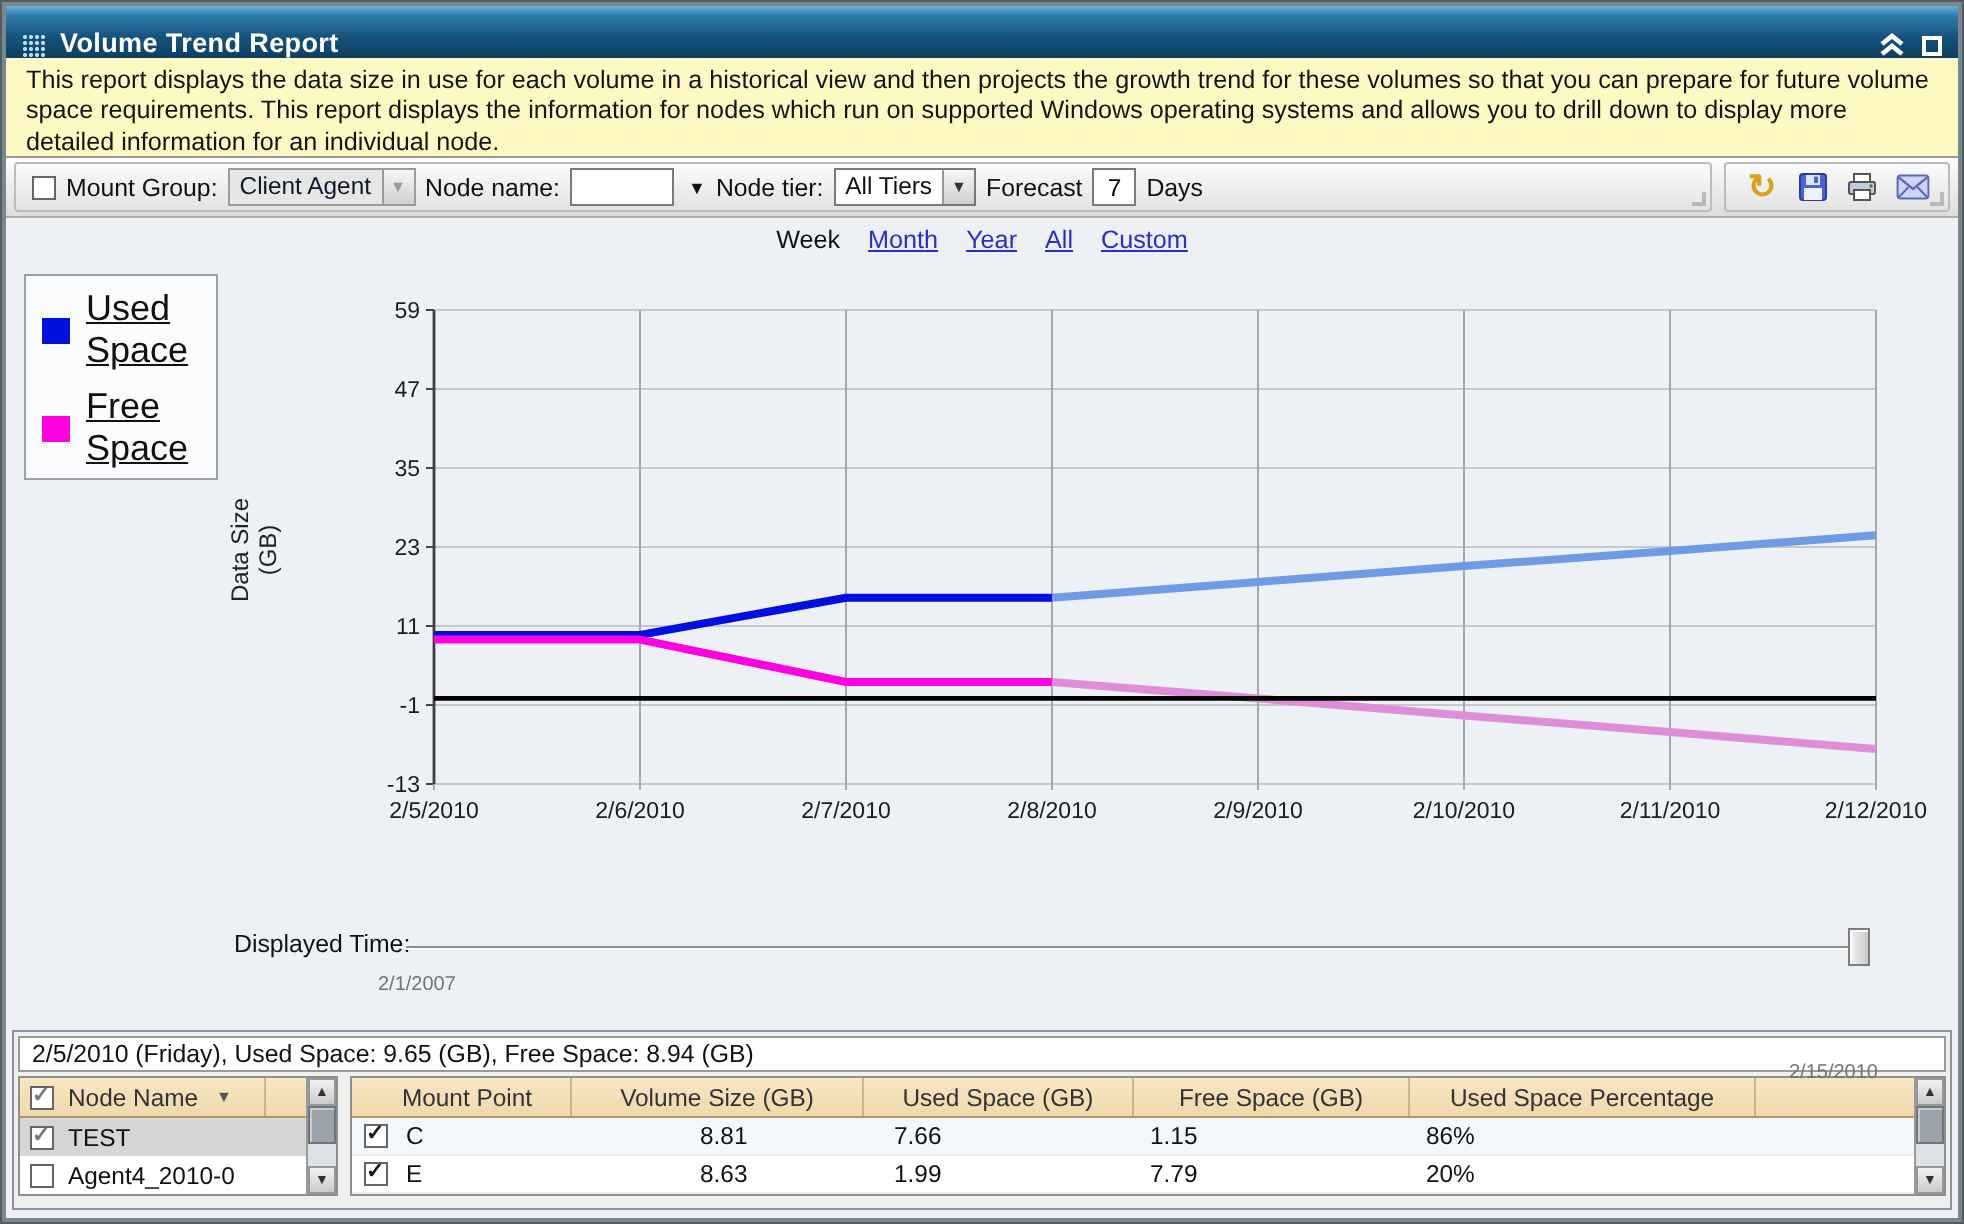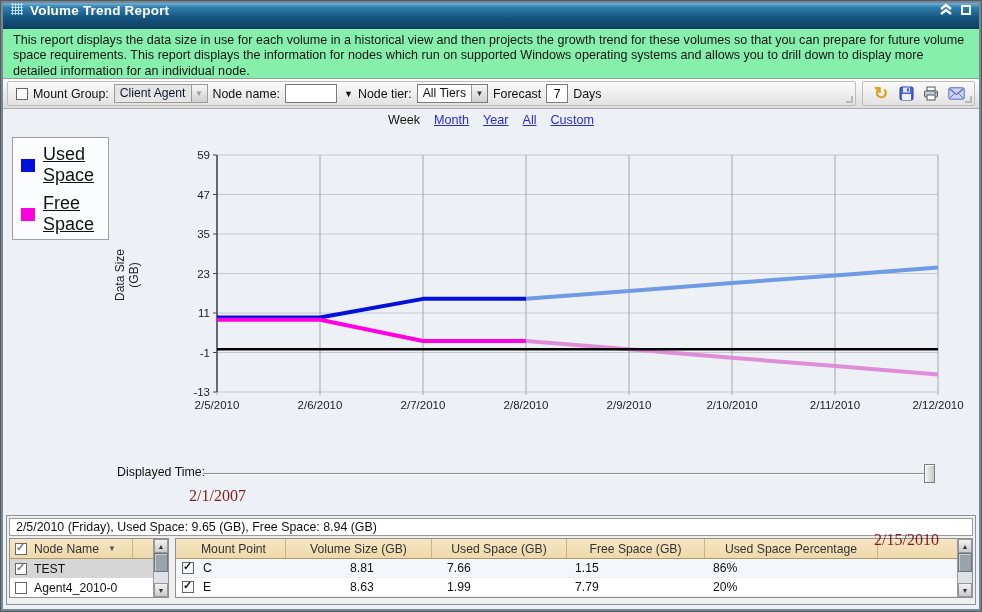--- a/index.html
+++ b/index.html
@@ -1,28 +1,28 @@
 <!DOCTYPE html>
 <html><head>
 <meta charset="utf-8">
 <style>
   * { margin:0; padding:0; box-sizing:border-box; }
   body { width:982px; height:612px; font-family:"Liberation Sans", sans-serif; background:#9aa3ab; }
   .window { position:relative; width:982px; height:612px; border:3px solid #7b868e; outline:1px solid #525c63; outline-offset:-1px; background:#edf1f6; overflow:hidden; }
 
   
-  .titlebar { height:26px; background:linear-gradient(180deg,#6db3dc 0%, #2e7cab 18%, #15527c 60%, #0d3f61 100%); display:flex; align-items:flex-start; padding:0 8px; color:#fff; }
+  .titlebar { height:26px; background:linear-gradient(180deg,#6db3dc 0%, #2e7cab 18%, #15527c 60%, #0d3f61 100%); display:flex; align-items:flex-end; padding:0 8px; color:#fff; }
   .grip { width:12px; height:12px; margin-right:7px; background-image:radial-gradient(#b8dcf0 1px, transparent 1.1px); background-size:3px 3px; }
   .title-text { font-size:13.5px; font-weight:bold; letter-spacing:.2px; }
   .title-icons { margin-left:auto; display:flex; align-items:center; gap:8px; }
   .chev svg { display:block; }
   .maxbox { width:10px; height:10px; border:2px solid #fff; display:inline-block; }
 
   
-  .desc { height:50px; background:#86efac; border-bottom:1px solid #9b9b9b; padding:4px 10px 0 10px; font-size:12.6px; color:#141414; line-height:1.22; }
+  .desc { height:50px; background:#fef9c3; border-bottom:1px solid #9b9b9b; padding:4px 10px 0 10px; font-size:12.6px; color:#141414; line-height:1.22; }
 
   
   .toolbar { height:30px; background:linear-gradient(#fdfdfd,#dcdcdc); border-bottom:1px solid #adadad; display:flex; align-items:center; padding:2px 4px; gap:6px; }
   .tb-group { position:relative; display:flex; align-items:center; gap:5px; height:25px; padding:0 8px; border:1px solid #bcbcbc; border-radius:2px; background:linear-gradient(#fbfbfb,#e2e2e2); }
   .tb-group.main { flex:1; }
   .tb-group::after { content:""; position:absolute; right:2px; bottom:2px; width:5px; height:5px; border-right:2px solid #9a9a9a; border-bottom:2px solid #9a9a9a; opacity:.6; }
   .tb-label { font-size:12.4px; color:#111; white-space:nowrap; }
   .cb { width:12px; height:12px; border:1px solid #666; background:#fff; display:inline-block; position:relative; flex:none; }
   .cb.checked::after { content:"✓"; position:absolute; left:0px; top:-3px; font-size:11px; font-weight:bold; color:#1a1a1a; }
   .cb.gray.checked::after { color:#7a7a7a; }
@@ -50,21 +50,21 @@
   .legend-item { display:flex; align-items:center; gap:8px; margin-bottom:7px; }
   .legend-swatch { width:14px; height:13px; flex:none; }
   .legend-label { font-size:18px; color:#111;text-decoration:underline; }
   .ylabel { position:absolute; left:84px; top:130px; width:80px; text-align:center; font-size:12px; color:#222; transform:rotate(-90deg); transform-origin:center; }
 
   
   .slider-area { position:relative; height:58px; }
   .slider-label { position:absolute; left:114px; top:8px; font-size:12.4px; color:#111; }
   .slider-track { position:absolute; left:200px; right:44px; top:16px; height:2px; background:#8d8d8d; border-bottom:1px solid #fdfdfd; }
   .slider-thumb { position:absolute; right:44px; top:7px; width:11px; height:19px; background:linear-gradient(90deg,#f4f4f4,#c9c9c9); border:1px solid #7d7d7d; box-shadow:inset 1px 1px 0 #fff; }
-  .slider-date { position:absolute; top:30px; font-size:16px; color:#7f1d1d;font-family:Liberation Serif, serif; }
+  .slider-date { position:absolute; top:30px; font-size:10px; color:#737373; }
   .slider-date.start { left:186px; }
   .slider-date.end { right:40px;margin-top:44px; }
 
   
   .bottom-panel { margin:0 3px; height:90px; border:1px solid #8a949c; background:#efefef; }
   .status-bar { margin:2px; height:18px; background:#fff; border:1px solid #9b9b9b; font-size:12.4px; color:#111; padding:1px 6px 0 6px; white-space:nowrap; overflow:hidden; }
   .tables-row { display:flex; padding:0 2px; gap:6px; }
   .grid-table { border:1px solid #8f8f8f; background:#fff; display:flex; }
   .gt-cols { display:flex; flex-direction:column; flex:1; }
   .hdr-row, .data-row { display:flex; align-items:center; height:20px; }

